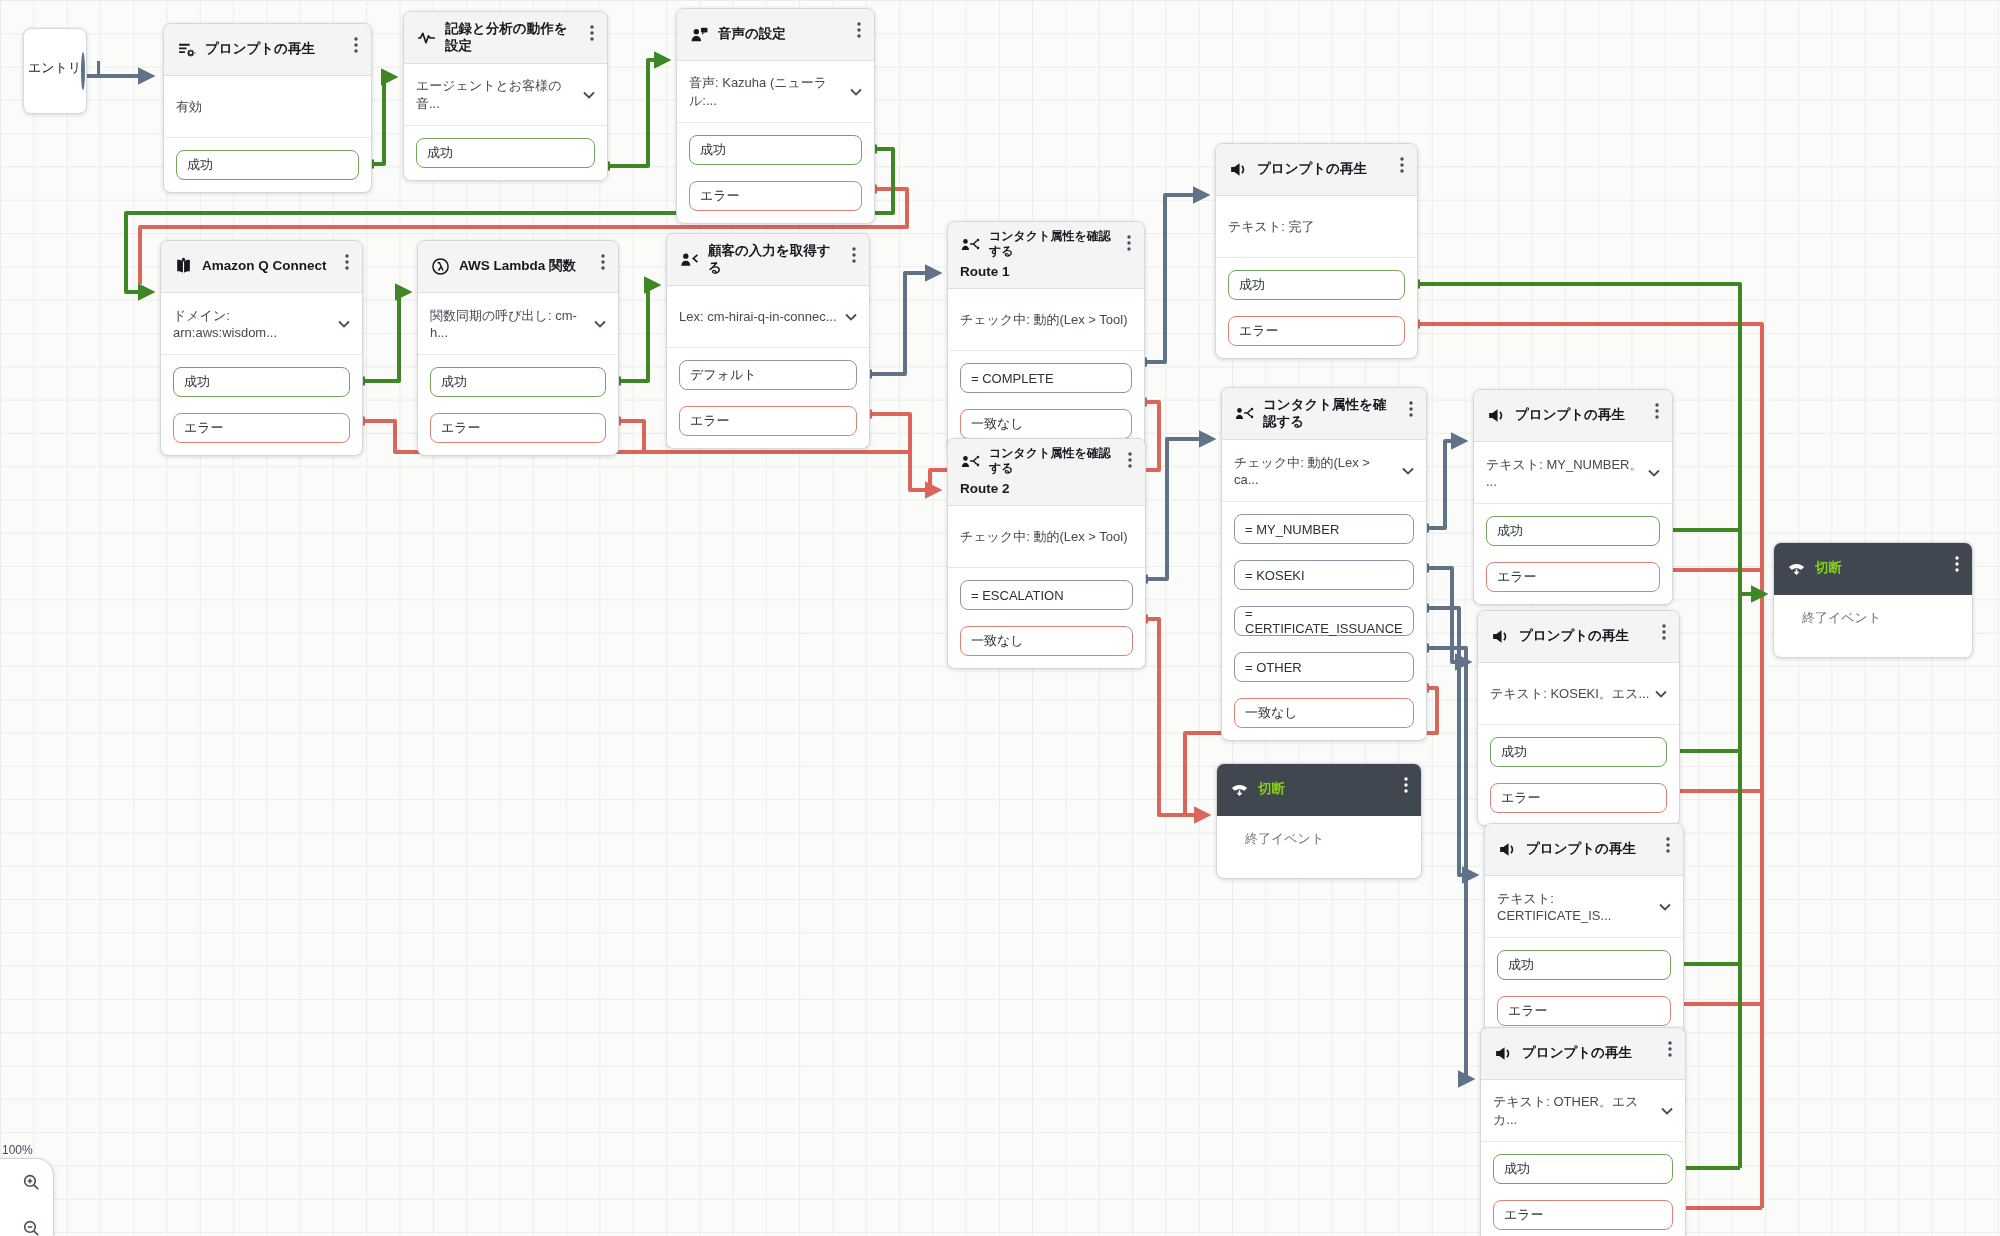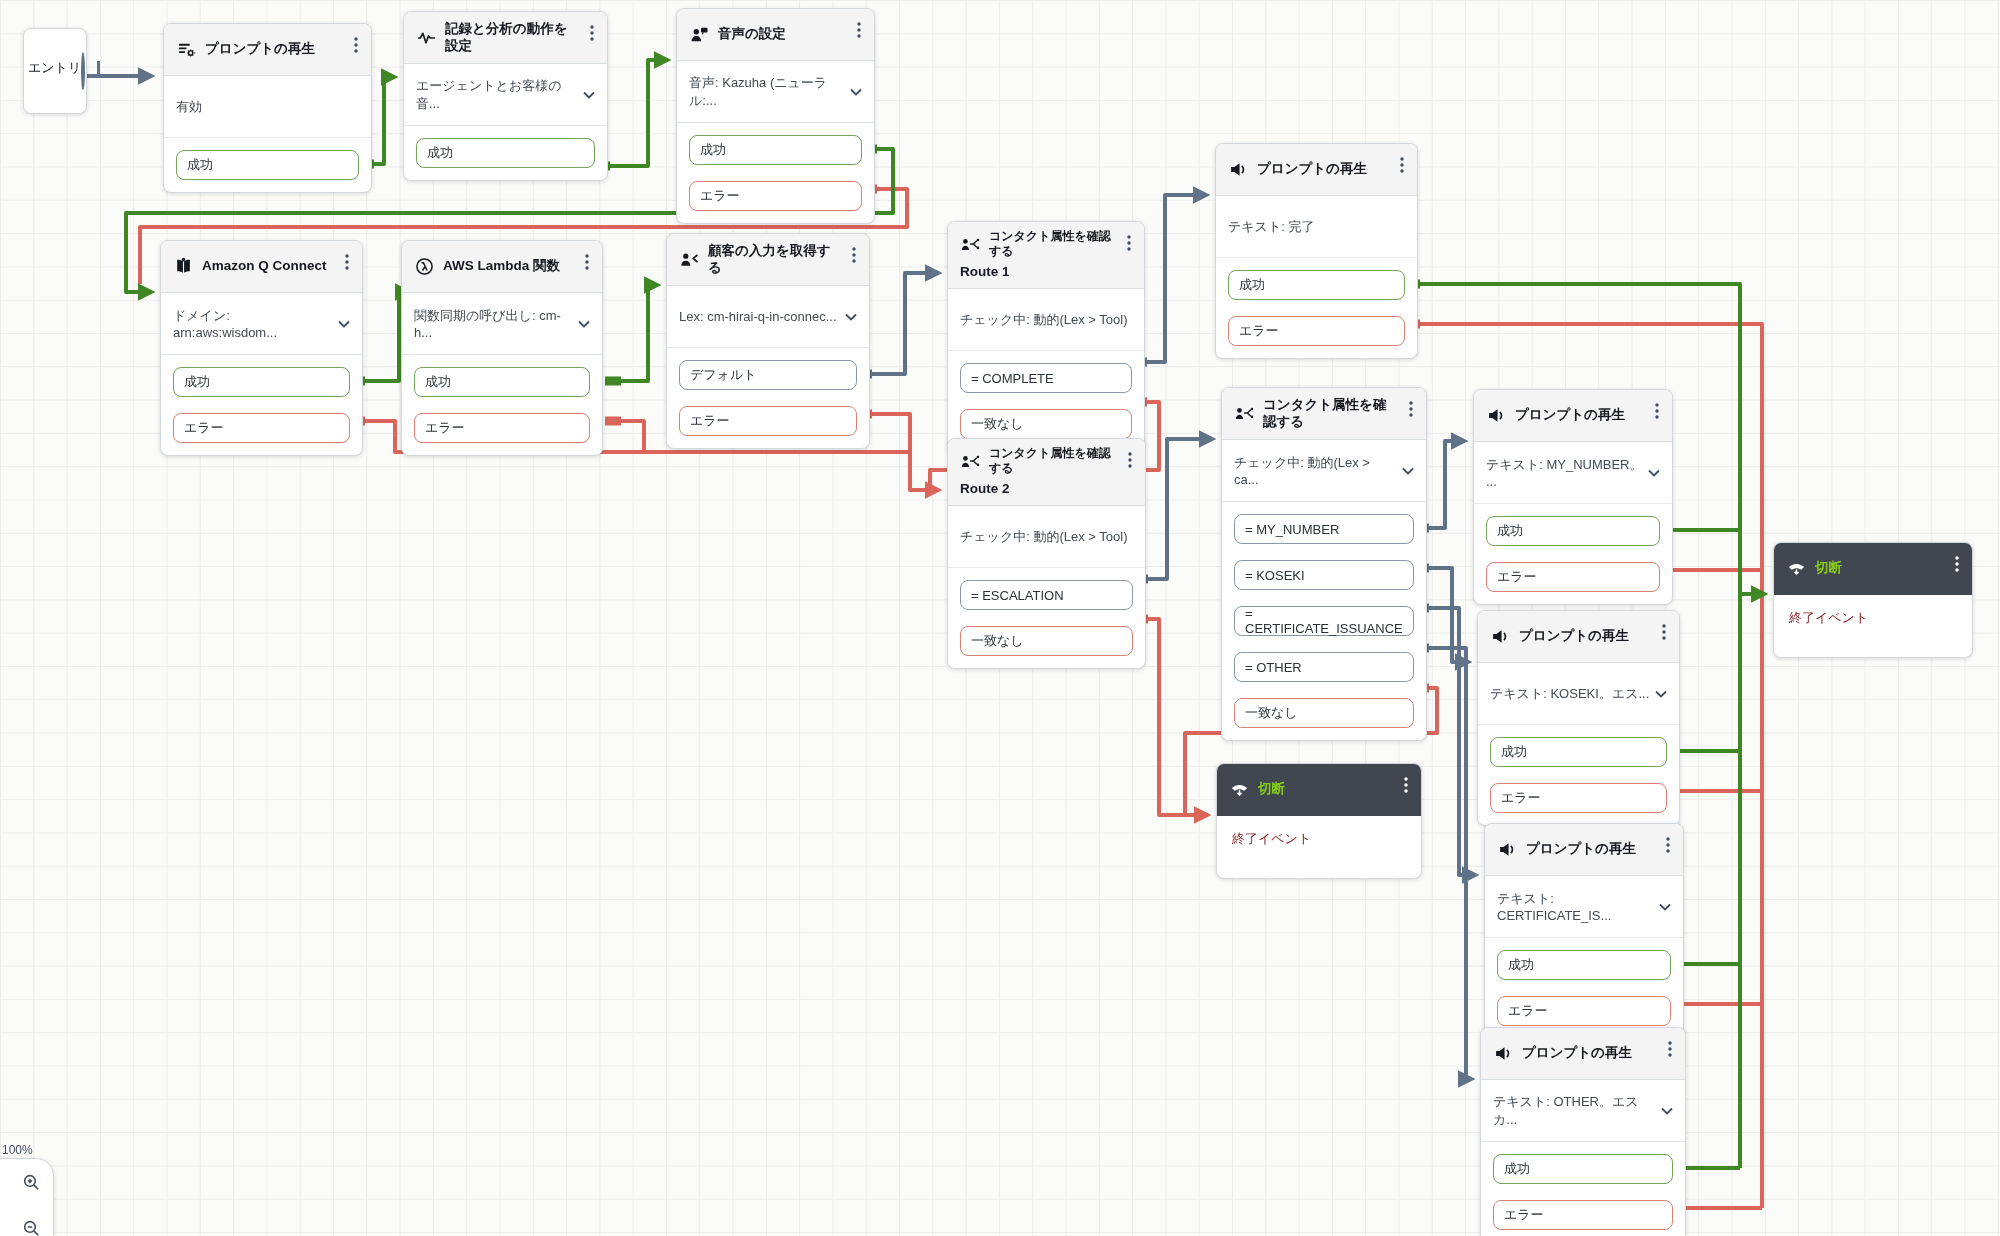--- a/index.html
+++ b/index.html
@@ -31,21 +31,21 @@
   .btitle.small{font-size:12px;font-weight:600}
   .bsub{flex:0 0 100%;font-size:13.5px;font-weight:bold;color:#16191f;margin-top:-4px;padding-bottom:2px}
   .kebab{flex:0 0 auto;border:none;background:none;color:#414d5c;cursor:pointer;padding:2px 3px;align-self:flex-start;margin-top:4px}
   .kebab svg{display:block;fill:currentColor}
   .block-desc{
     min-height:62px;box-sizing:border-box;padding:12px 12px;border-bottom:1px solid #e6e9eb;
     display:flex;align-items:center;justify-content:space-between;gap:4px;
     font-size:13px;color:#434a52;
   }
   .block-desc .chev{color:#414d5c;display:flex;align-items:center}
-  .block-body{min-height:62px;box-sizing:border-box;padding:14px 15px;font-size:13px;color:#7f1d1d}
+  .block-body{min-height:62px;box-sizing:border-box;padding:14px 28px;font-size:13px;color:#737373}
   .ports{padding:12px;display:flex;flex-direction:column;gap:16px}
   .port{
     height:30px;box-sizing:border-box;border-radius:8px;background:#fff;
     display:flex;align-items:center;padding:0 10px;font-size:13px;color:#2a3137;
     border:1.5px solid #7d8998;
   }
   .port.success{border-color:#74a35a}
   .port.error{border-color:#db8275}
   .port.neutral{border-color:#8b98a5}
   .block.dark .block-header{background:#414750;border-bottom-color:#414750}
@@ -259,21 +259,21 @@
         </div>
         <div class="ports">
           <div class="port success">
             <span>成功</span>
           </div>
           <div class="port error">
             <span>エラー</span>
           </div>
         </div>
       </div>
-      <div class="block" style="left: 401px; top: 240px; width: 200px;">
+      <div class="block" style="left: 417px; top: 240px; width: 200px;">
         <div class="block-header">
           <span class="bicon">
             <svg viewBox="0 0 18 18">
               <circle cx="9" cy="9" r="7.2" stroke="#16191f" stroke-width="1.4" fill="none"></circle>
               <path d="M6.2 5.4h1.8l3.4 7.4M9.3 9.5l-2.2 3.3" stroke="#16191f" stroke-width="1.4" fill="none"></path>
             </svg>
           </span>
           <div class="btitle">AWS Lambda 関数</div>
           <button class="kebab">
             <svg viewBox="0 0 4 16" width="4" height="16">

